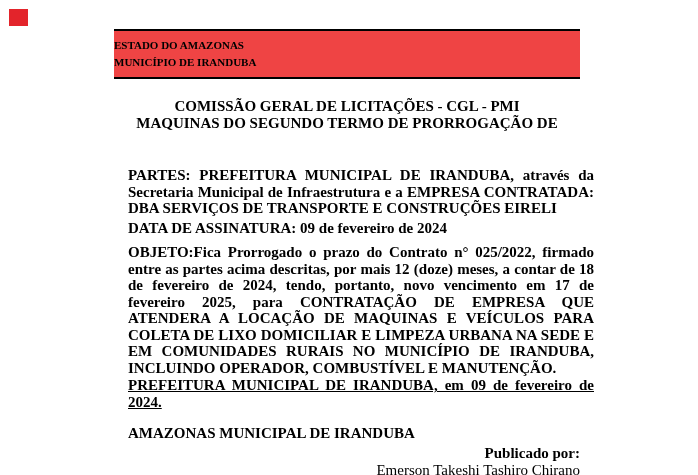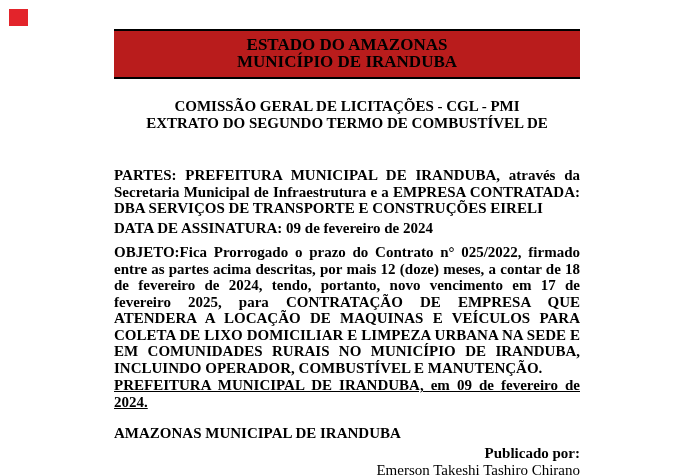--- a/index.html
+++ b/index.html
@@ -19,37 +19,36 @@
     top: 9px;
     width: 19px;
     height: 17px;
     background: #e3242b;
   }
   .col { position: absolute; left: 114px; width: 466px; }
   .header-box {
     top: 29px;
     height: 50px;
     box-sizing: border-box;
-    background: #b91c1c;
+    background: #ef4444;
     border-top: 2px solid #000000;
     border-bottom: 2px solid #000000;
     padding-top: 6px;
-    text-align: center;
-    font-size: 17px;
+    font-size: 11px;
     line-height: 16.5px;
   }
   .title-block {
     top: 98px;
     text-align: center;
     font-size: 15px;
     line-height: 16.5px;
   }
   .para {
     position: absolute;
-    left: 114px;
+    left: 128px;
     width: 466px;
     font-size: 15px;
     line-height: 16.5px;
     text-align: justify;
   }
   .p-partes   { top: 167px; }
   .p-data     { top: 220px; }
   .p-objeto   { top: 244px; }
   .p-local    { top: 377px; text-decoration: underline; }
   .p-nome     { top: 400px; }
@@ -69,21 +68,21 @@
 
   <div class="red-marker"></div>
 
   <div class="col header-box">
     <div>ESTADO DO AMAZONAS</div>
     <div>MUNICÍPIO DE IRANDUBA</div>
   </div>
 
   <div class="col title-block">
     <div>COMISSÃO GERAL DE LICITAÇÕES - CGL - PMI</div>
-    <div>EXTRATO DO SEGUNDO TERMO DE COMBUSTÍVEL DE</div>
+    <div>MAQUINAS DO SEGUNDO TERMO DE PRORROGAÇÃO DE</div>
   </div>
 
   <div class="para p-partes">PARTES: PREFEITURA MUNICIPAL DE IRANDUBA, através da Secretaria Municipal de Infraestrutura e a EMPRESA CONTRATADA: DBA SERVIÇOS DE TRANSPORTE E CONSTRUÇÕES EIRELI</div>
 
   <div class="para p-data">DATA DE ASSINATURA: 09 de fevereiro de 2024</div>
 
   <div class="para p-objeto">OBJETO:Fica Prorrogado o prazo do Contrato n° 025/2022, firmado entre as partes acima descritas, por mais 12 (doze) meses, a contar de 18 de fevereiro de 2024, tendo, portanto, novo vencimento em 17 de fevereiro 2025, para CONTRATAÇÃO DE EMPRESA QUE ATENDERA A LOCAÇÃO DE MAQUINAS E VEÍCULOS PARA COLETA DE LIXO DOMICILIAR E LIMPEZA URBANA NA SEDE E EM COMUNIDADES RURAIS NO MUNICÍPIO DE IRANDUBA, INCLUINDO OPERADOR, COMBUSTÍVEL E MANUTENÇÃO.</div>
 
   <div class="para p-local">PREFEITURA MUNICIPAL DE IRANDUBA, em 09 de fevereiro de 2024.</div>
 

